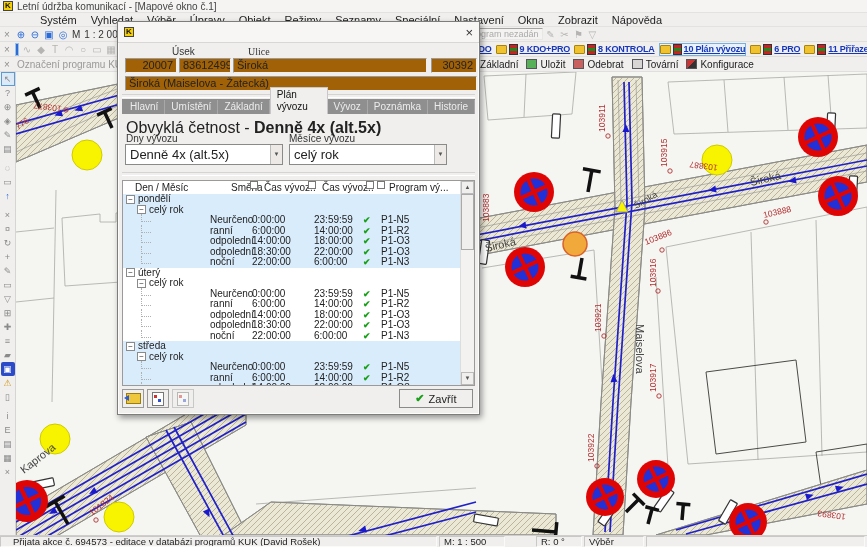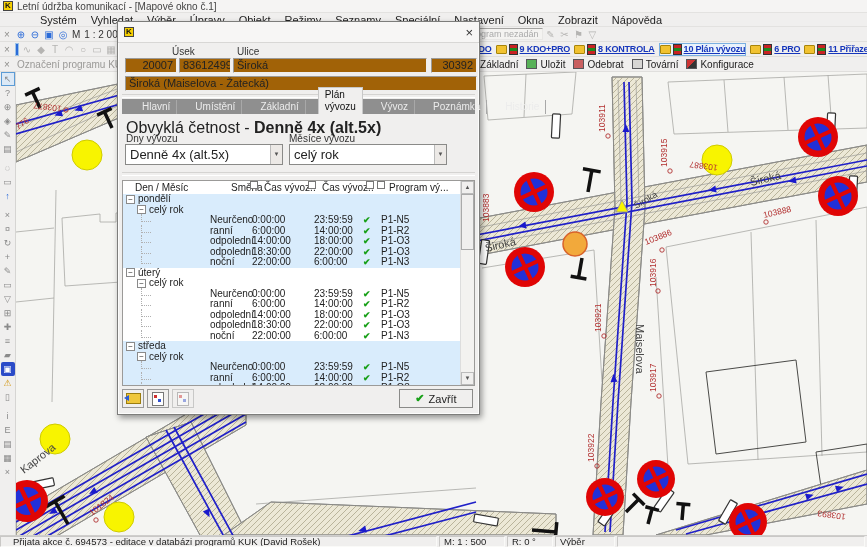--- a/index.html
+++ b/index.html
@@ -64,21 +64,21 @@
     border-bottom:1px solid #d8d7d5;font-size:11px;color:#222;}
   .dlg-close{margin-left:auto;font-size:13px;color:#333;line-height:13px;}
   .dlg-body{position:relative;height:371px;}
   .flabel{position:absolute;font-size:10px;color:#333;}
   .field{position:absolute;height:15px;border:1px solid #9b9a98;border-bottom-color:#eee;border-right-color:#eee;
     background:#a16207;font-size:11px;line-height:13px;padding:0 3px;box-sizing:border-box;overflow:hidden;}
   .num{text-align:right;}
   .groove{position:absolute;left:4px;right:4px;height:2px;border-top:1px solid #d5d4d2;border-bottom:1px solid #fff;}
   .tabs{position:absolute;left:4px;right:4px;top:56px;height:15px;background:#8f8f8f;display:flex;
     align-items:flex-end;font-size:10px;color:#ececec;padding-left:2px;box-sizing:border-box;}
-  .tab{padding:1px 6px;border-right:1px solid #a8a8a8;line-height:12px;margin-left:12px;}
+  .tab{padding:1px 6px;border-right:1px solid #a8a8a8;line-height:12px;}
   .tab.active{background:#f0efee;color:#111;border:1px solid #c8c8c8;border-bottom:none;}
   .freq{position:absolute;left:8px;top:76px;font-size:16px;color:#222;}
   .combo{position:absolute;height:21px;border:1px solid #8a8a88;background:#fff;font-size:13px;
     line-height:19px;padding:0 4px;box-sizing:border-box;}
   .combo .dd{position:absolute;right:0;top:0;bottom:0;width:11px;background:#ece9e6;border-left:1px solid #bbb;
     font-size:6px;color:#555;display:flex;align-items:center;justify-content:center;}
   .tframe{position:absolute;left:4px;right:4px;top:137px;bottom:28px;border:1px solid #9b9a98;
     background:#fff;overflow:hidden;box-sizing:border-box;}
   .thead{position:relative;height:13px;border-bottom:1px solid #e4e4e4;font-size:10px;color:#222;background:#fff;margin-left:8px;}
   .thead span{position:absolute;top:0;line-height:13px;}
@@ -561,21 +561,21 @@
     </g>
   </svg>
 
   <div class="dlg">
     <div class="dlg-title">
       <span class="kuk">K</span>
       <span class="dlg-close">×</span>
     </div>
     <div class="dlg-body">
       <span class="flabel" style="left:8px;top:3px;margin-left:46px;">Úsek</span>
-      <span class="flabel" style="left:119px;top:3px;">Ulice</span>
+      <span class="flabel" style="left:130px;top:3px;font-family:Liberation Serif, serif;">Ulice</span>
       <div class="field num" style="left:7px;top:15px;width:52px;">20007</div>
       <div class="field num" style="left:61px;top:15px;width:52px;">83612499</div>
       <div class="field" style="left:115px;top:15px;width:194px;">Široká</div>
       <div class="field num" style="left:313px;top:15px;width:46px;">30392</div>
       <div class="field" style="left:7px;top:33px;width:352px;">Široká (Maiselova - Žatecká)</div>
       <div class="groove" style="top:51px;"></div>
       <div class="tabs">
         <span class="tab">Hlavní</span>
         <span class="tab">Umístění</span>
         <span class="tab">Základní</span>
@@ -746,18 +746,18 @@
             <span class="okchk">✔</span>
             <span>Zavřít</span>
           </span>
       </div>
     </div>
   </div>
 
   <div class="sb">
     <span class="sbp" style="width:437px;padding-left:12px;">Přijata akce č. 694573 - editace v databázi programů KUK  (David Rošek)</span>
     <span class="sbp" style="width:66px;">M: 1 : 500</span>
-    <span class="sbp" style="width:46px;">R: 0 °</span>
+    <span class="sbp" style="width:46px;margin-left:29px;">R: 0 °</span>
     <span class="sbp" style="width:60px;">Výběr</span>
     <span class="sbp" style="flex:1;"></span>
   </div>
 
 </div>
 
 </body></html>

